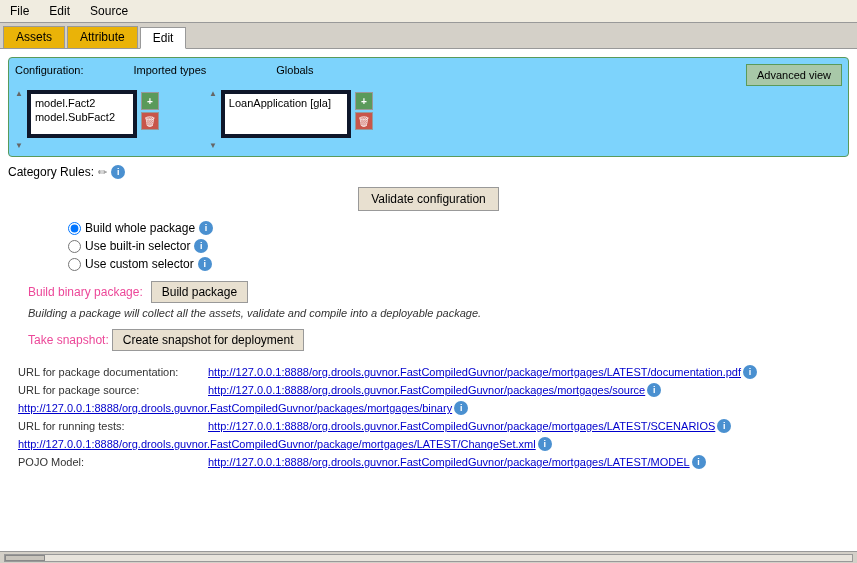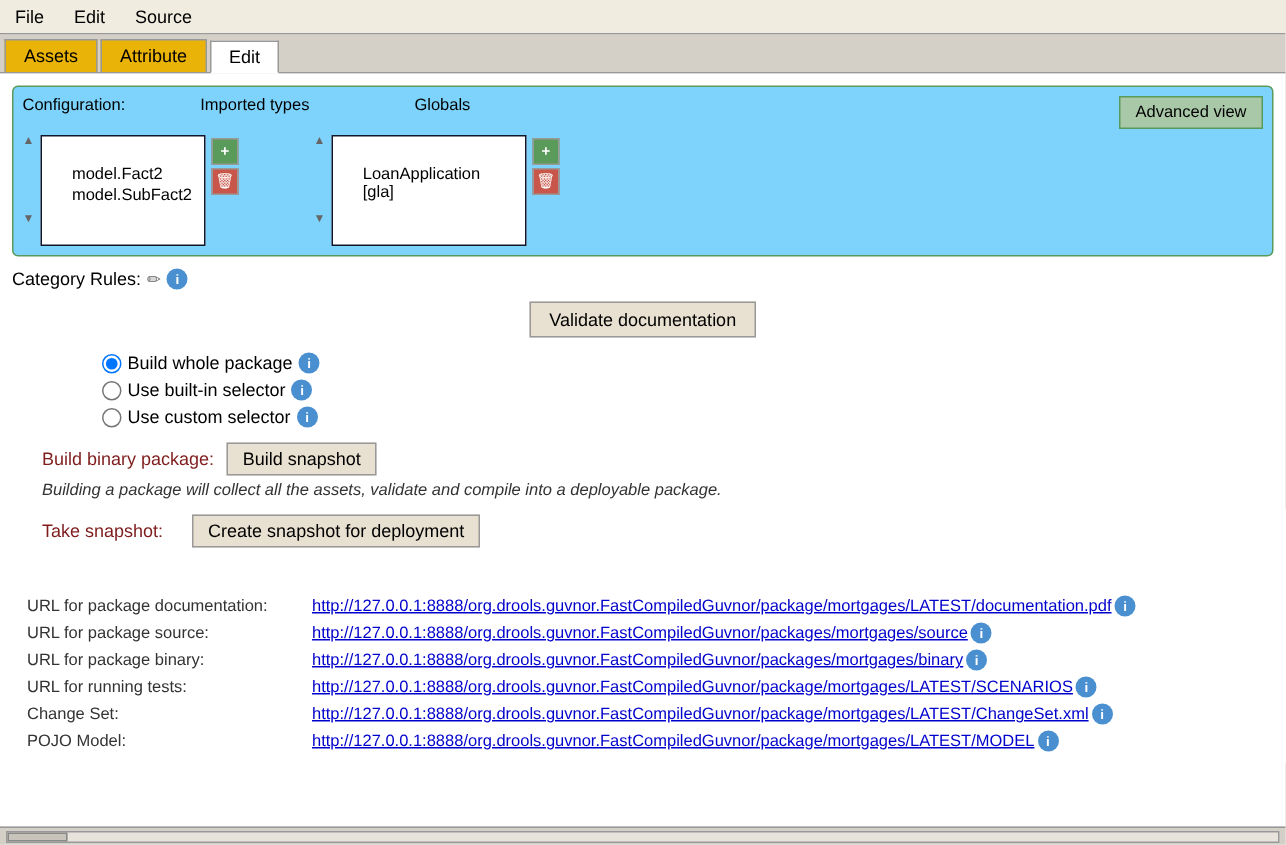--- a/index.html
+++ b/index.html
@@ -69,26 +69,26 @@
       gap: 20px;
       align-items: flex-start;
     }
     .imported-types, .globals-section {
       display: flex;
       gap: 4px;
       align-items: flex-start;
     }
     .list-box {
       background: white;
-      border: 1px solid #0f172a;
+      border: 4px solid #0f172a;
       width: 110px;
-      height: 74px;
+      height: 48px;
       overflow-y: auto;
       font-size: 11px;
-      padding: 18px;
+      padding: 2px;
     }
     .list-item { padding: 1px 2px; cursor: default; }
     .btn-group {
       display: flex;
       flex-direction: column;
       gap: 2px;
       margin-top: 2px;
     }
     .icon-btn {
       width: 18px;
@@ -173,40 +173,40 @@
       margin-bottom: 4px;
     }
     .radio-label { font-size: 12px; }
     .build-row {
       display: flex;
       align-items: center;
       gap: 8px;
       margin-bottom: 4px;
       padding-left: 20px;
     }
-    .build-label { font-size: 12px; color: #7f1d1d; }
+    .build-label { font-size: 12px; color: #ec4899; }
     .build-btn {
       background: #e8e0d0;
       border: 1px solid #999;
       padding: 3px 10px;
       cursor: pointer;
       font-size: 12px;
     }
     .italic-note {
       font-style: italic;
       font-size: 11px;
       color: #333;
       margin-bottom: 10px;
       padding-left: 20px;
     }
     .snapshot-row {
       display: flex;
       align-items: center;
-      gap: 19px;
-      margin-bottom: 32px;
+      gap: 3px;
+      margin-bottom: 14px;
       padding-left: 20px;
     }
     .snapshot-btn {
       background: #e8e0d0;
       border: 1px solid #999;
       padding: 3px 10px;
       cursor: pointer;
       font-size: 12px;
     }
     .url-section { padding-left: 10px; }
@@ -319,21 +319,21 @@
     </div>
   </div>
 
   <div class="category-rules">
     <span>Category Rules:</span>
     <span class="pencil-icon">✏</span>
     <span class="info-icon">i</span>
   </div>
 
   <div style="text-align:center; margin-bottom:10px;">
-    <button class="validate-btn">Validate documentation</button>
+    <button class="validate-btn">Validate configuration</button>
   </div>
 
   <div class="radio-group">
     <div class="radio-row">
       <input type="radio" name="build-option" checked="" style="">
       <label class="radio-label">Build whole package</label>
       <span class="info-icon">i</span>
     </div>
     <div class="radio-row">
       <input type="radio" name="build-option" style="">
@@ -342,52 +342,50 @@
     </div>
     <div class="radio-row">
       <input type="radio" name="build-option" style="">
       <label class="radio-label">Use custom selector</label>
       <span class="info-icon">i</span>
     </div>
   </div>
 
   <div class="build-row">
     <span class="build-label">Build binary package:</span>
-    <button class="build-btn">Build snapshot</button>
+    <button class="build-btn">Build package</button>
   </div>
   <div class="italic-note">Building a package will collect all the assets, validate and compile into a deployable package.</div>
 
   <div class="snapshot-row">
     <span class="build-label">Take snapshot:</span>
     <button class="snapshot-btn">Create snapshot for deployment</button>
   </div>
 
   <div class="url-section">
     <div class="url-row">
       <span class="url-label">URL for package documentation:</span>
       <a class="url-link">http://127.0.0.1:8888/org.drools.guvnor.FastCompiledGuvnor/package/mortgages/LATEST/documentation.pdf</a>
       <span class="info-icon url-info">i</span>
     </div>
     <div class="url-row">
       <span class="url-label">URL for package source:</span>
       <a class="url-link">http://127.0.0.1:8888/org.drools.guvnor.FastCompiledGuvnor/packages/mortgages/source</a>
       <span class="info-icon url-info">i</span>
     </div>
     <div class="url-row">
-      <span class="url-label">URL for package binary:</span>
       <a class="url-link">http://127.0.0.1:8888/org.drools.guvnor.FastCompiledGuvnor/packages/mortgages/binary</a>
       <span class="info-icon url-info">i</span>
     </div>
     <div class="url-row">
       <span class="url-label">URL for running tests:</span>
       <a class="url-link">http://127.0.0.1:8888/org.drools.guvnor.FastCompiledGuvnor/package/mortgages/LATEST/SCENARIOS</a>
       <span class="info-icon url-info">i</span>
     </div>
     <div class="url-row">
-      <span class="url-label">Change Set:</span>
       <a class="url-link">http://127.0.0.1:8888/org.drools.guvnor.FastCompiledGuvnor/package/mortgages/LATEST/ChangeSet.xml</a>
       <span class="info-icon url-info">i</span>
     </div>
     <div class="url-row">
       <span class="url-label">POJO Model:</span>
       <a class="url-link">http://127.0.0.1:8888/org.drools.guvnor.FastCompiledGuvnor/package/mortgages/LATEST/MODEL</a>
       <span class="info-icon url-info">i</span>
     </div>
   </div>
 

